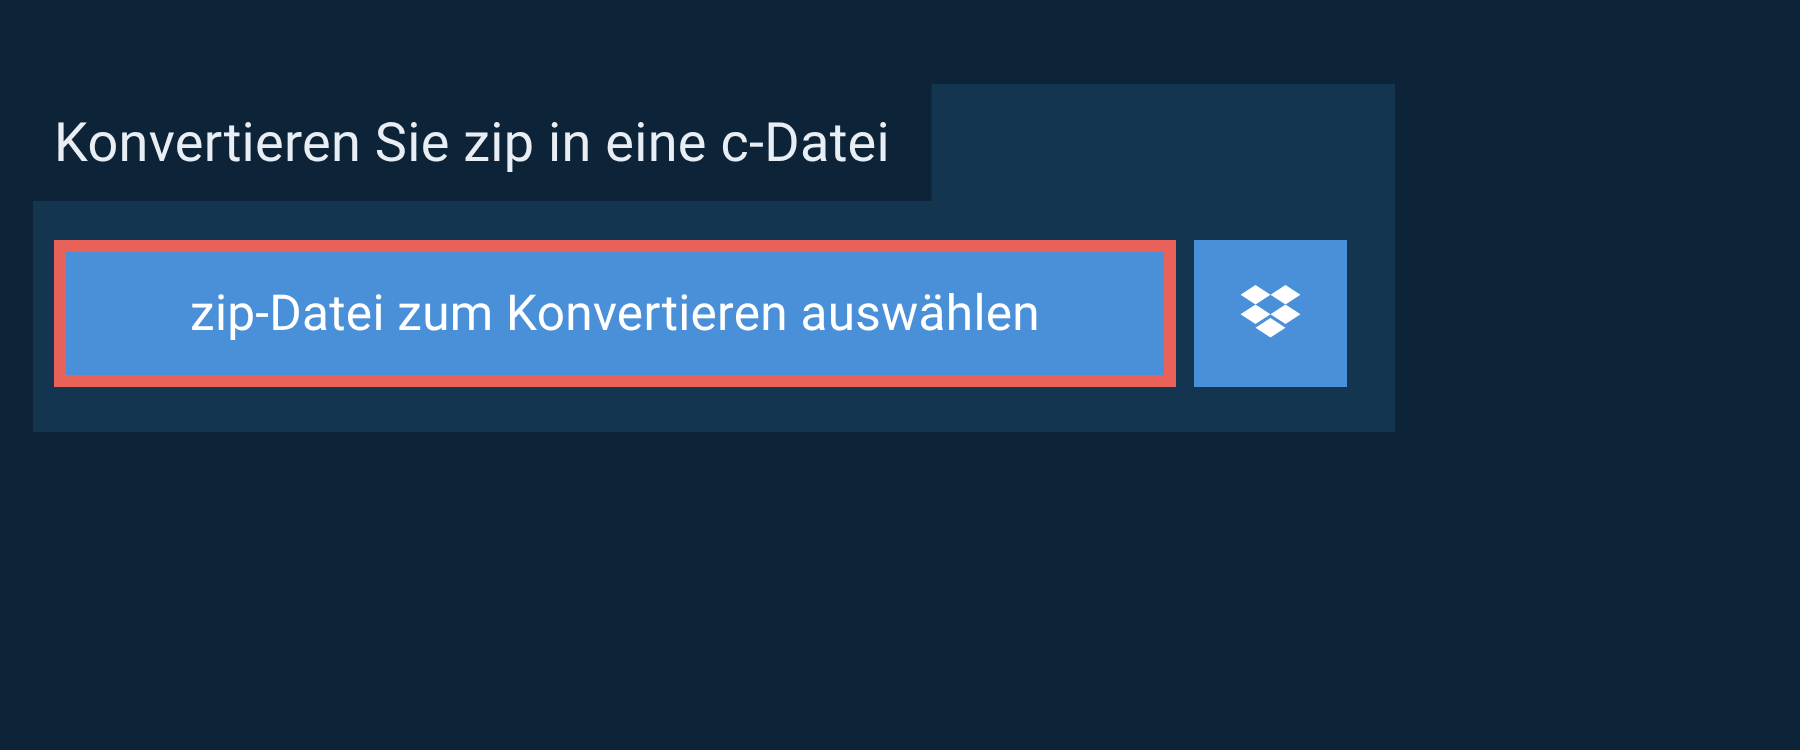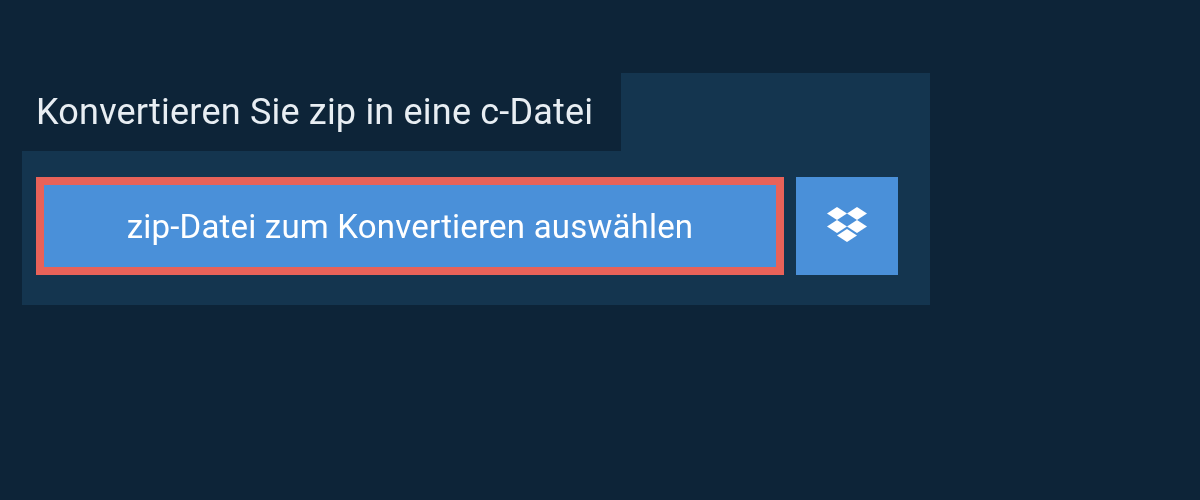--- a/index.html
+++ b/index.html
@@ -10,21 +10,21 @@
     body {
       width: 1200px;
       height: 500px;
       background: #0d2438;
       font-family: -apple-system, BlinkMacSystemFont, "Segoe UI", Roboto, Helvetica, Arial, sans-serif;
       overflow: hidden;
     }
     .panel {
       position: absolute;
       left: 22px;
-      top: 73px;
+      top: 56px;
       width: 908px;
       background: #14354f;
     }
     .heading-wrapper {
       background: #0d2438;
       display: inline-block;
       padding: 18px 28px 18px 14px;
     }
     .heading {
       color: #e8eef3;

